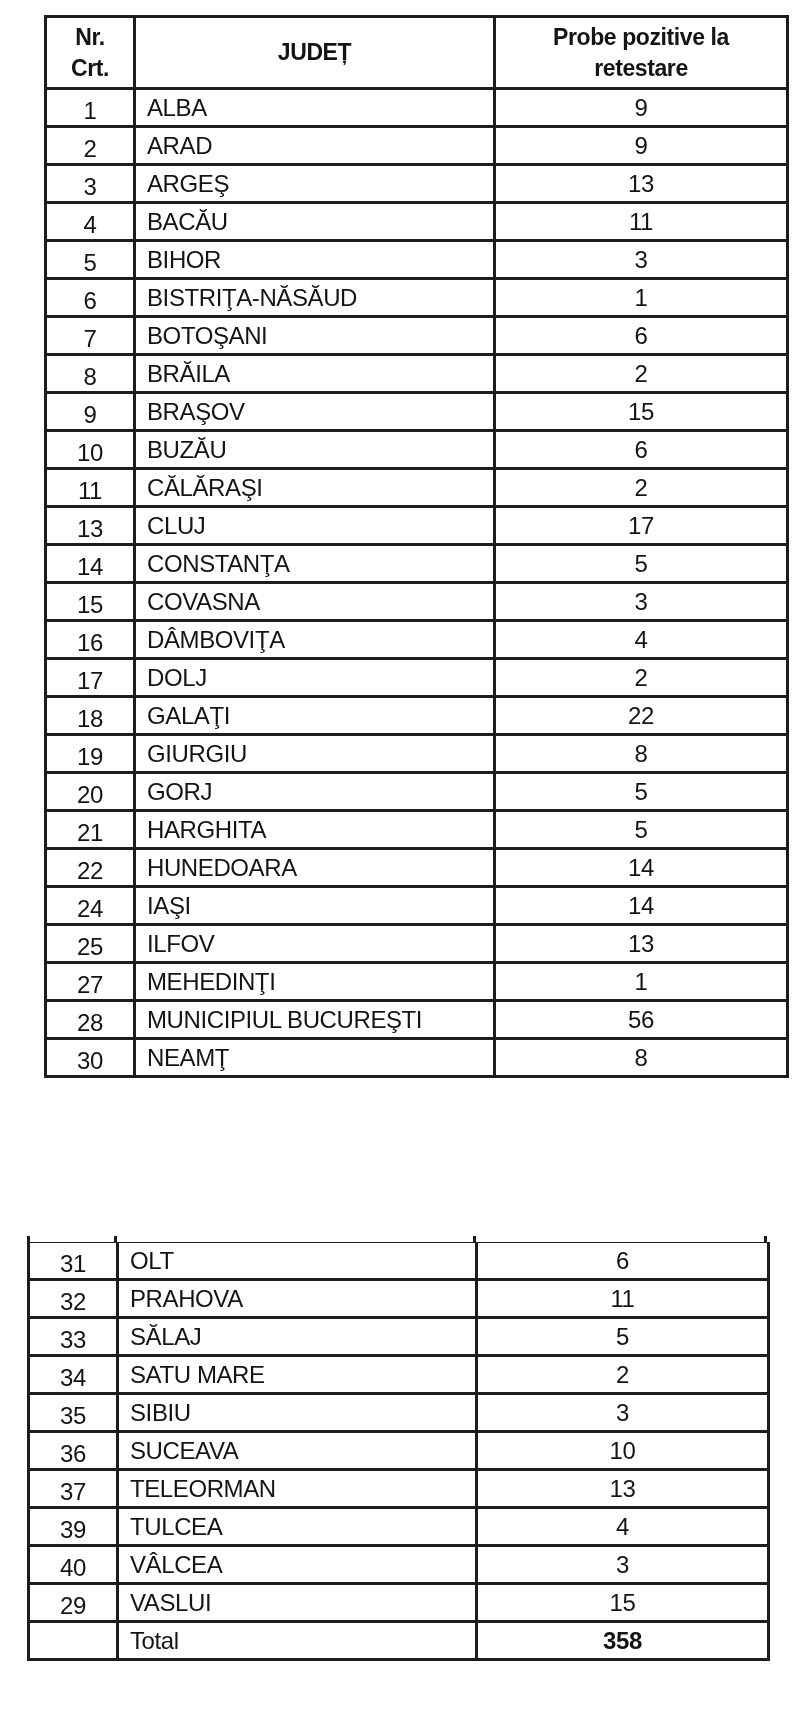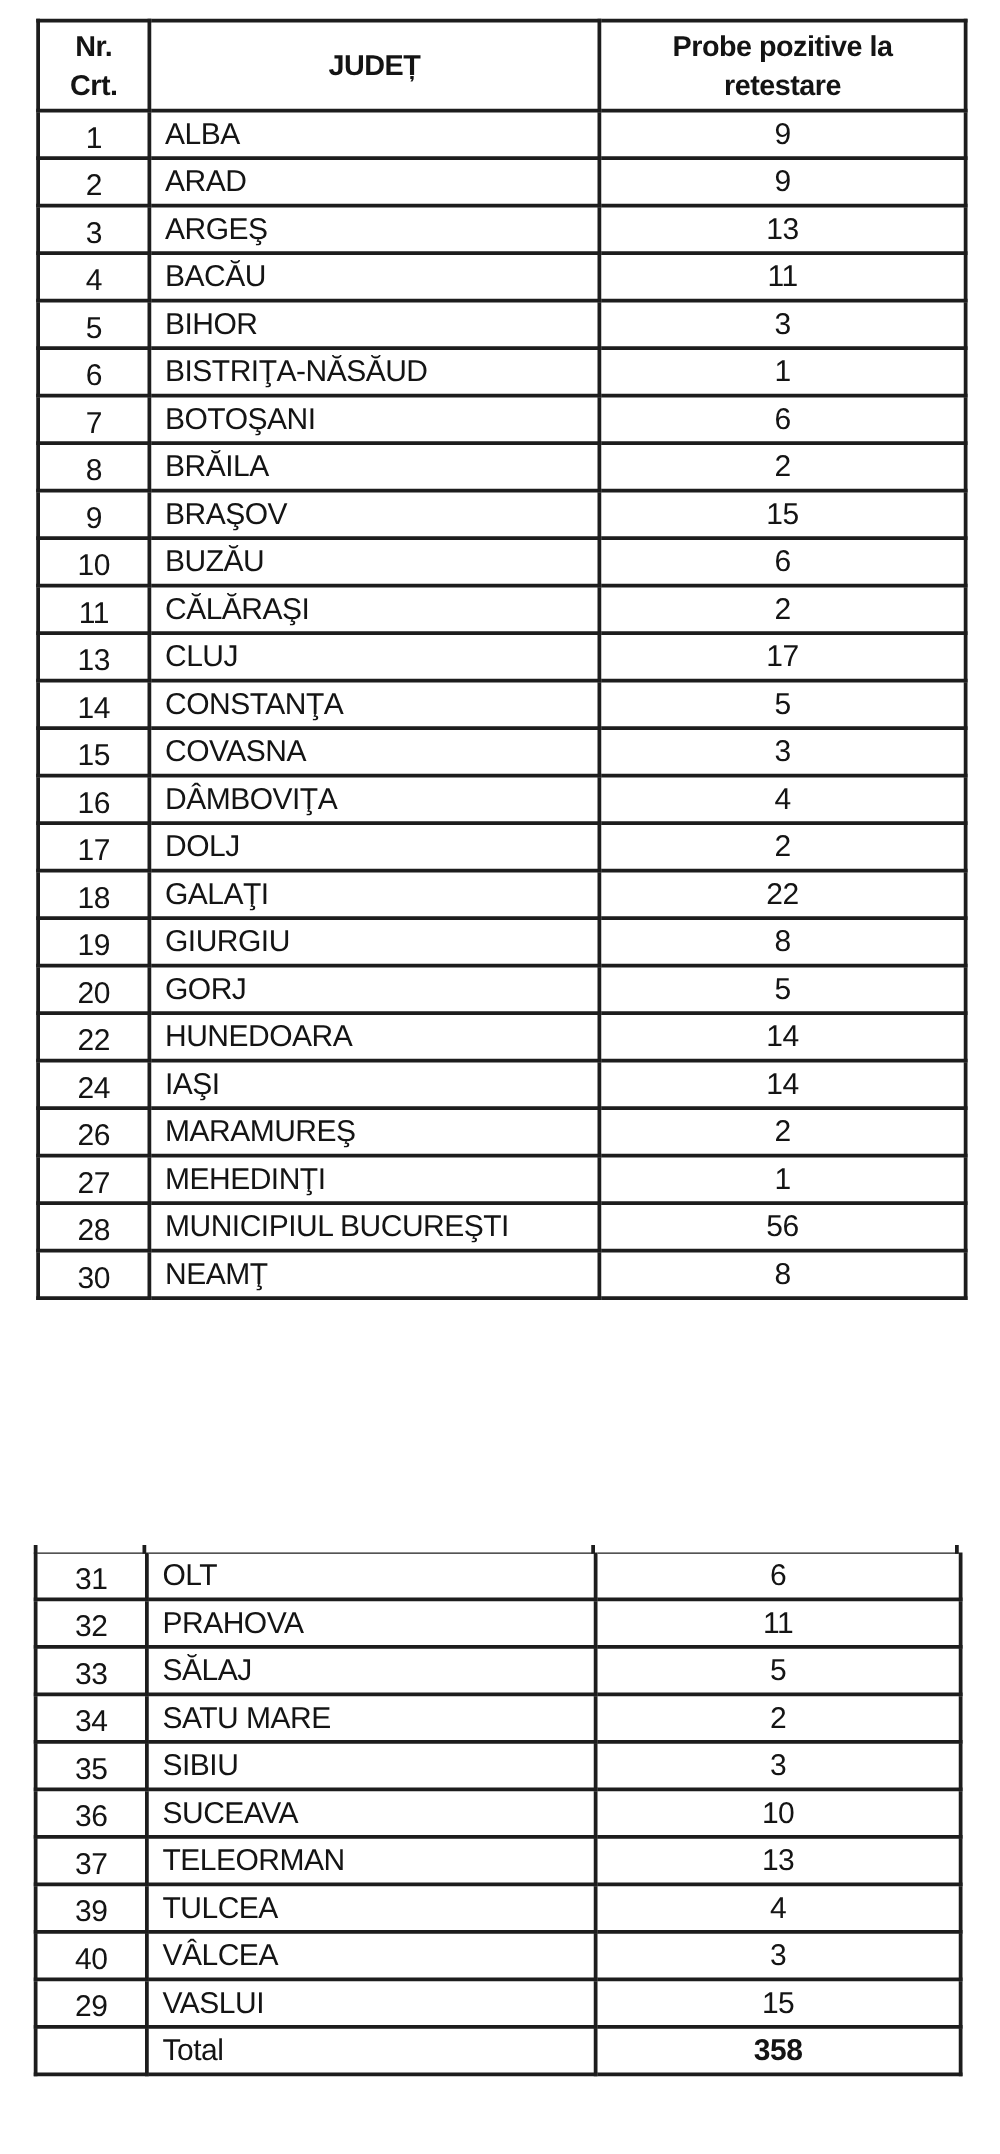--- a/index.html
+++ b/index.html
@@ -7,21 +7,21 @@
     width:800px;height:1723px;overflow:hidden;position:relative;
     background:var(--bg,#fff);
     font-family:"Liberation Sans","DejaVu Sans",sans-serif;
     color:var(--txt,#141414);
   }
   .page{position:absolute;inset:0;background:var(--bg,#fff);}
   table{
     border-collapse:collapse;table-layout:fixed;position:absolute;
     font-stretch:semi-condensed;letter-spacing:-0.4px;
   }
-  .t1{left:29px;top:15px;width:742px;}
+  .t1{left:44px;top:15px;width:742px;}
   .t2{left:27px;top:1242px;width:740px;}
   th,td{border:3px solid var(--line,#1d1d1d);padding:0;overflow:hidden;}
   th{
     font-size:23px;font-weight:bold;text-align:center;vertical-align:middle;
     height:69px;line-height:31px;white-space:pre-line;
   }
   td{font-size:24px;line-height:26px;height:35px;vertical-align:middle;}
   .td-nr{text-align:center;padding-top:7px;height:28px;}
   .td-name{text-align:left;padding-left:11px;}
   .td-val{text-align:center;}
@@ -142,33 +142,38 @@
           <td class="td-nr">19</td>
           <td class="td-name">GIURGIU</td>
           <td class="td-val">8</td>
         </tr>
         <tr>
           <td class="td-nr">20</td>
           <td class="td-name">GORJ</td>
           <td class="td-val">5</td>
         </tr>
         <tr>
+          <td class="td-nr">21</td>
+          <td class="td-name">HARGHITA</td>
+          <td class="td-val">5</td>
+        </tr>
+        <tr>
           <td class="td-nr">22</td>
           <td class="td-name">HUNEDOARA</td>
           <td class="td-val">14</td>
         </tr>
         <tr>
           <td class="td-nr">24</td>
           <td class="td-name">IAŞI</td>
           <td class="td-val">14</td>
         </tr>
         <tr>
-          <td class="td-nr">26</td>
-          <td class="td-name">MARAMUREŞ</td>
-          <td class="td-val">2</td>
+          <td class="td-nr">25</td>
+          <td class="td-name">ILFOV</td>
+          <td class="td-val">13</td>
         </tr>
         <tr>
           <td class="td-nr">27</td>
           <td class="td-name">MEHEDINŢI</td>
           <td class="td-val">1</td>
         </tr>
         <tr>
           <td class="td-nr">28</td>
           <td class="td-name">MUNICIPIUL BUCUREŞTI</td>
           <td class="td-val">56</td>

